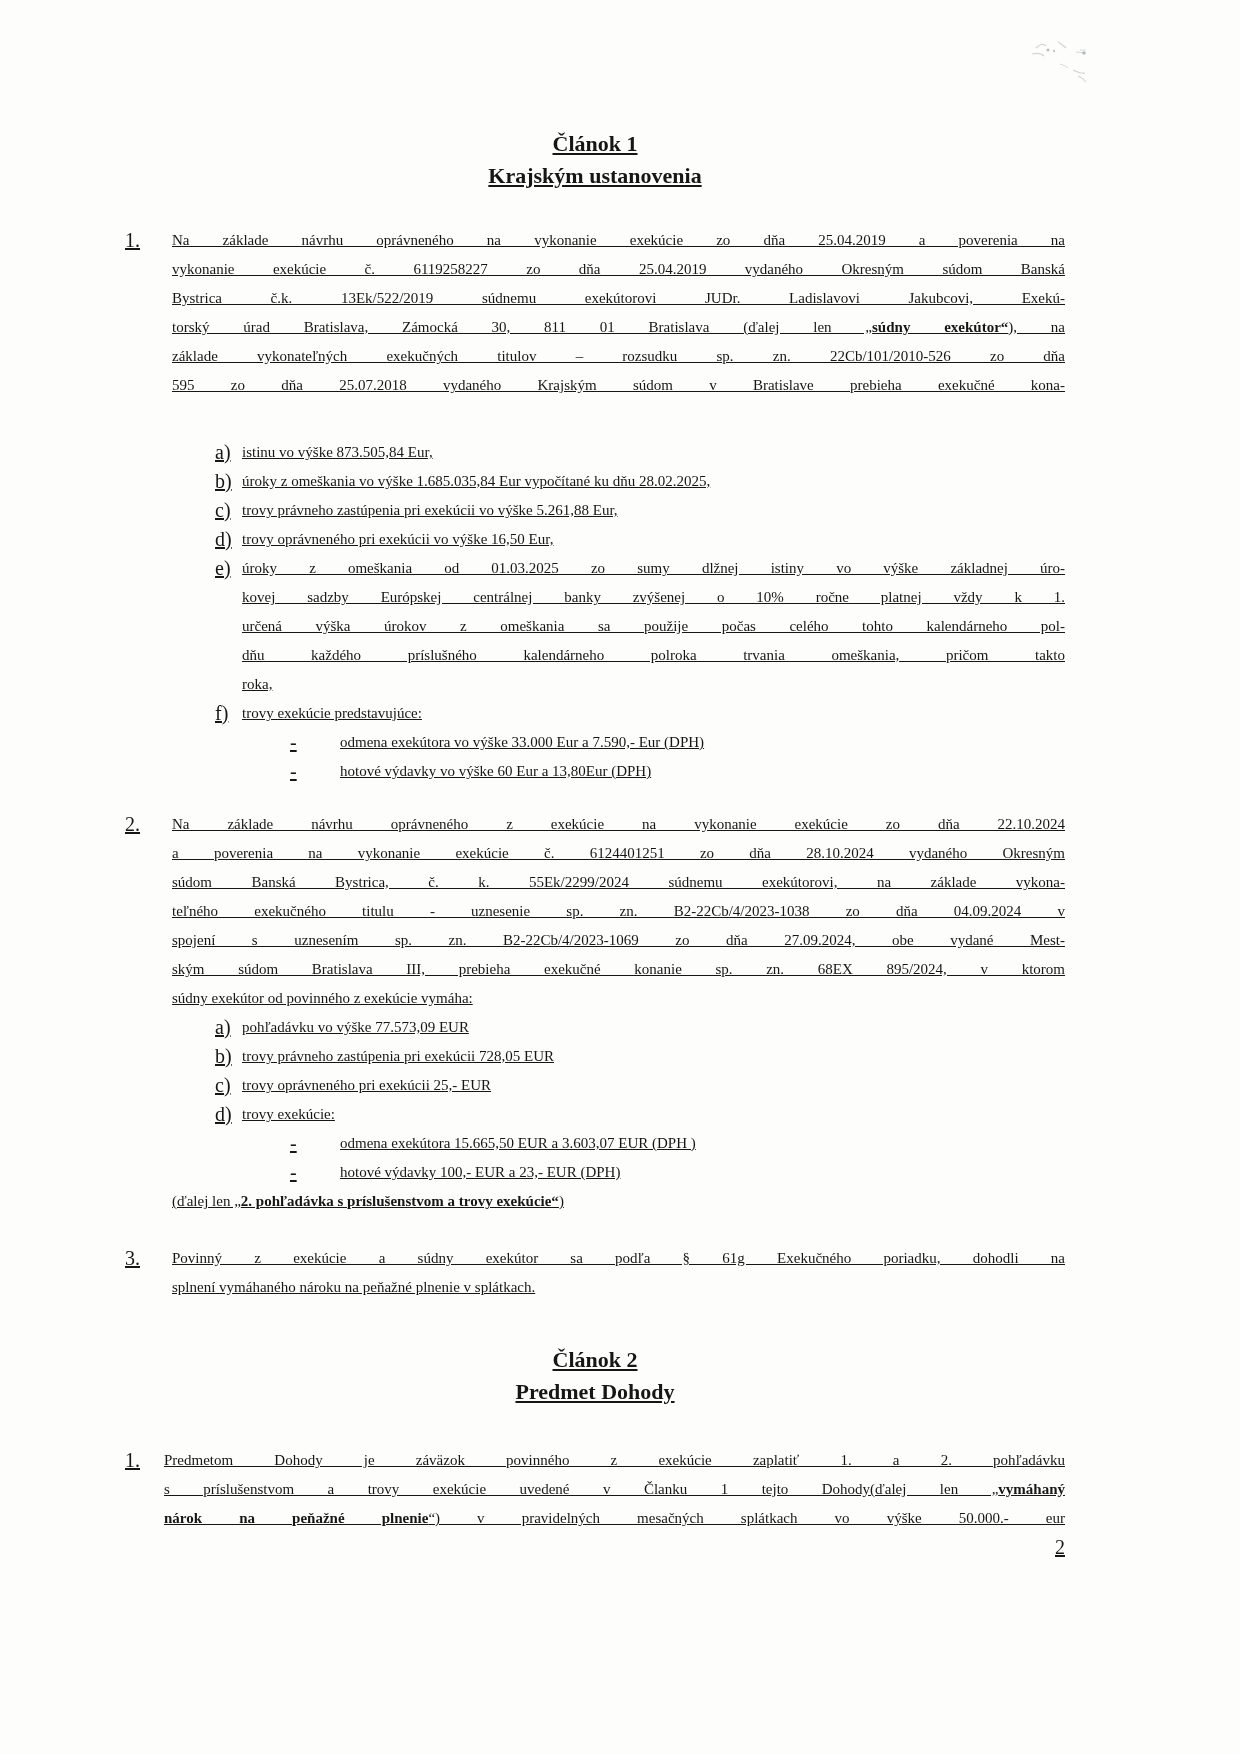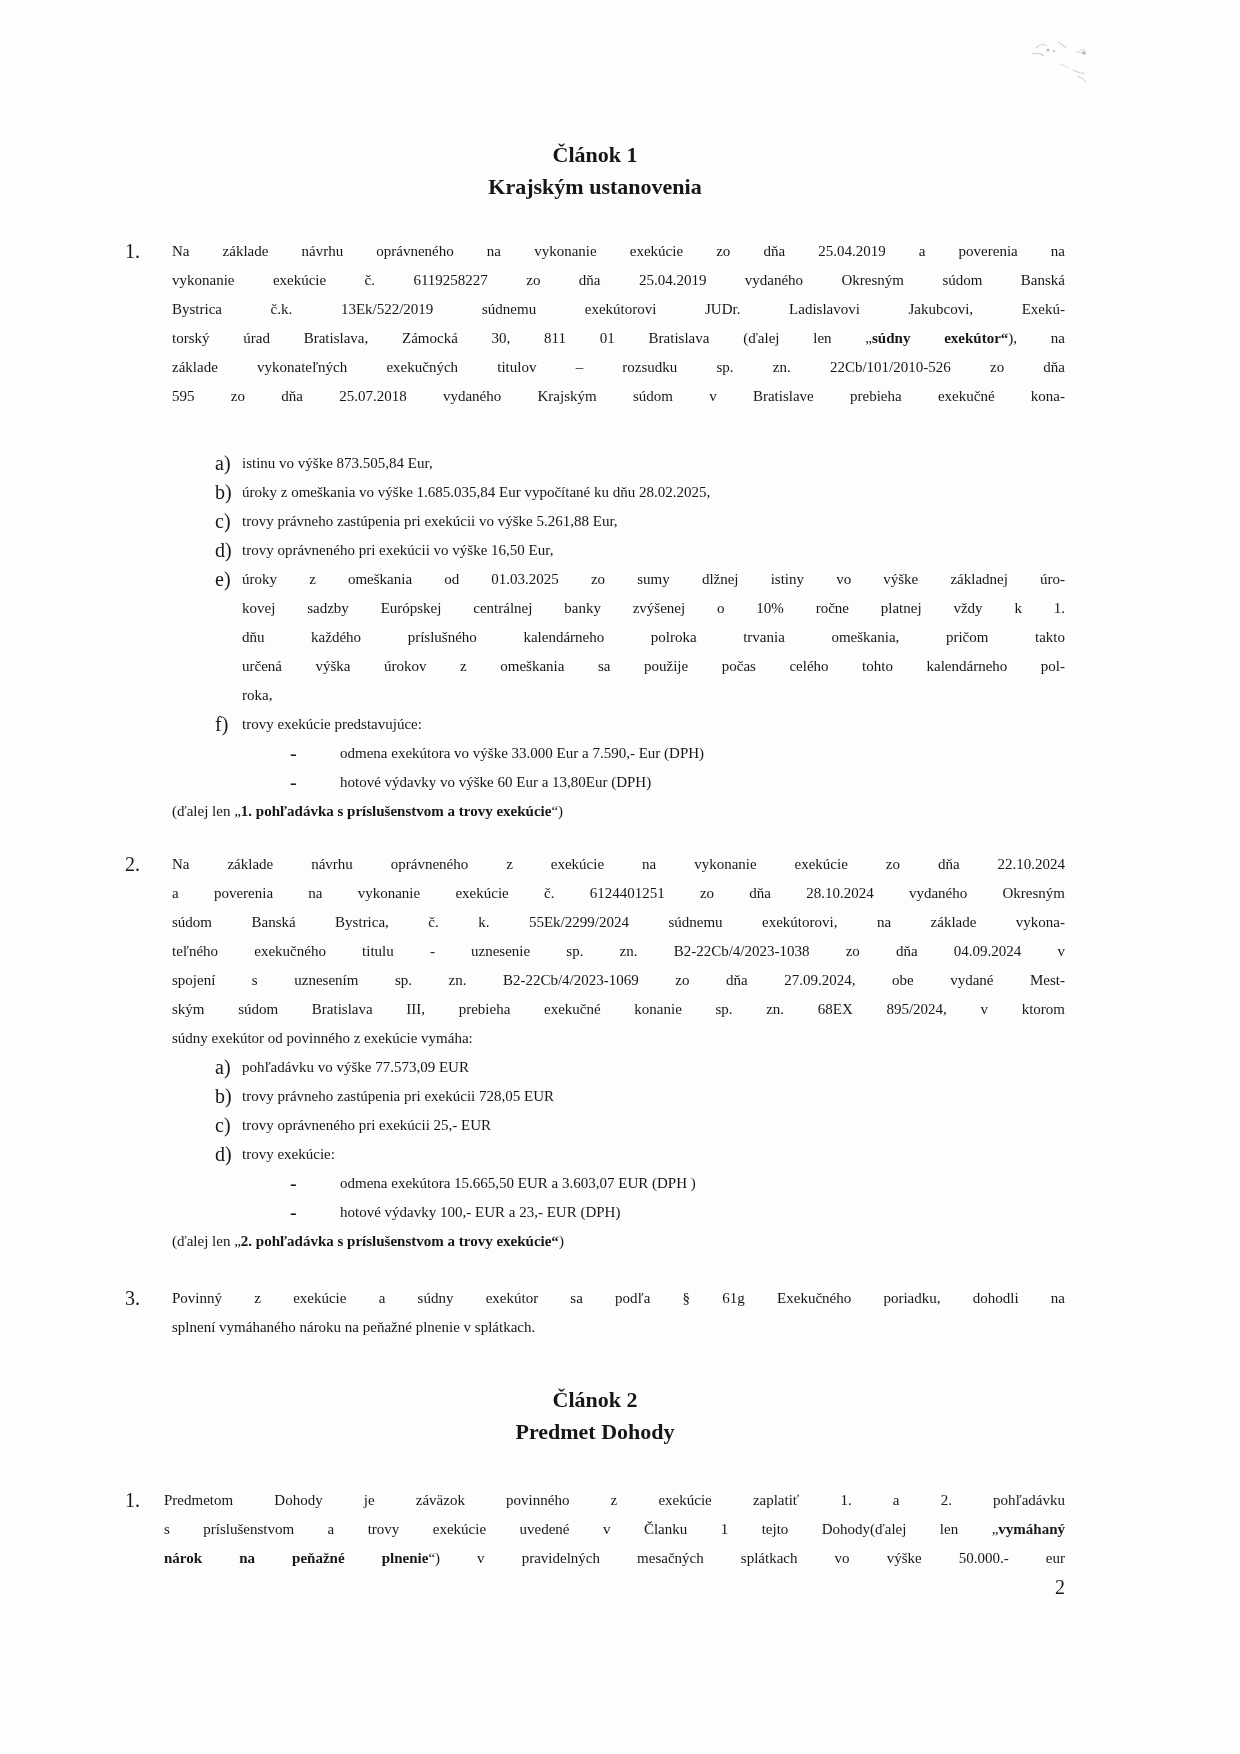--- a/index.html
+++ b/index.html
@@ -6,22 +6,23 @@
   body {
     width: 1240px; height: 1754px;
     background: #fdfdfc;
     font-family: "Liberation Serif", "DejaVu Serif", serif;
     color: #161616;
     position: relative;
     overflow: hidden;
   }
   .content {
     position: absolute;
-    left: 125px; top: 139px;
+    left: 125px; top: 128px;
     width: 940px;
+    text-decoration: underline;
   }
   .h {
     text-align: center;
     font-weight: bold;
     font-size: 22px;
     line-height: 32px;
   }
   .ln { font-size: 15px; line-height: 29px; white-space: normal; }
   .j  { text-align: justify; text-align-last: justify; }
   .row { display: grid; grid-template-columns: 47px 1fr; }
@@ -94,40 +95,39 @@
           </div>
           <div class="sub">
             <div class="marker">d)</div>
             <div class="ln">trovy oprávneného pri exekúcii vo výške 16,50 Eur,</div>
           </div>
           <div class="sub">
             <div class="marker">e)</div>
             <div>
               <div class="ln j">úroky z omeškania od 01.03.2025 zo sumy dlžnej istiny vo výške základnej úro-</div>
               <div class="ln j">kovej sadzby Európskej centrálnej banky zvýšenej o 10% ročne platnej vždy k 1.</div>
+              <div class="ln j">určená výška úrokov z omeškania sa použije počas celého tohto kalendárneho pol-</div>
               <div class="ln j">dňu každého príslušného kalendárneho polroka trvania omeškania, pričom takto</div>
-              <div class="ln j">určená výška úrokov z omeškania sa použije počas celého tohto kalendárneho pol-</div>
               <div class="ln">roka,</div>
             </div>
           </div>
           <div class="sub">
             <div class="marker">f)</div>
             <div class="ln">trovy exekúcie predstavujúce:</div>
           </div>
           <div class="dashrow">
             <div class="marker">-</div>
             <div class="ln">odmena exekútora vo výške 33.000 Eur a 7.590,- Eur (DPH)</div>
           </div>
           <div class="dashrow">
             <div class="marker">-</div>
             <div class="ln">hotové výdavky vo výške 60 Eur a 13,80Eur (DPH)</div>
           </div>
         </div>
 
-        <div class="ln"><span>(ďalej len „</span><b>1. pohľadávka s príslušenstvom a trovy exekúcie</b><span>“)</span></div>
       </div>
     </div>
 
     <div class="row mt-para2">
       <div class="num">2.</div>
       <div>
         <div class="ln j">Na základe návrhu oprávneného z exekúcie na vykonanie exekúcie zo dňa 22.10.2024</div>
         <div class="ln j">a poverenia na vykonanie exekúcie č. 6124401251 zo dňa 28.10.2024 vydaného Okresným</div>
         <div class="ln j">súdom Banská Bystrica, č. k. 55Ek/2299/2024 súdnemu exekútorovi, na základe vykona-</div>
         <div class="ln j">teľného exekučného titulu - uznesenie sp. zn. B2-22Cb/4/2023-1038 zo dňa 04.09.2024 v</div>

